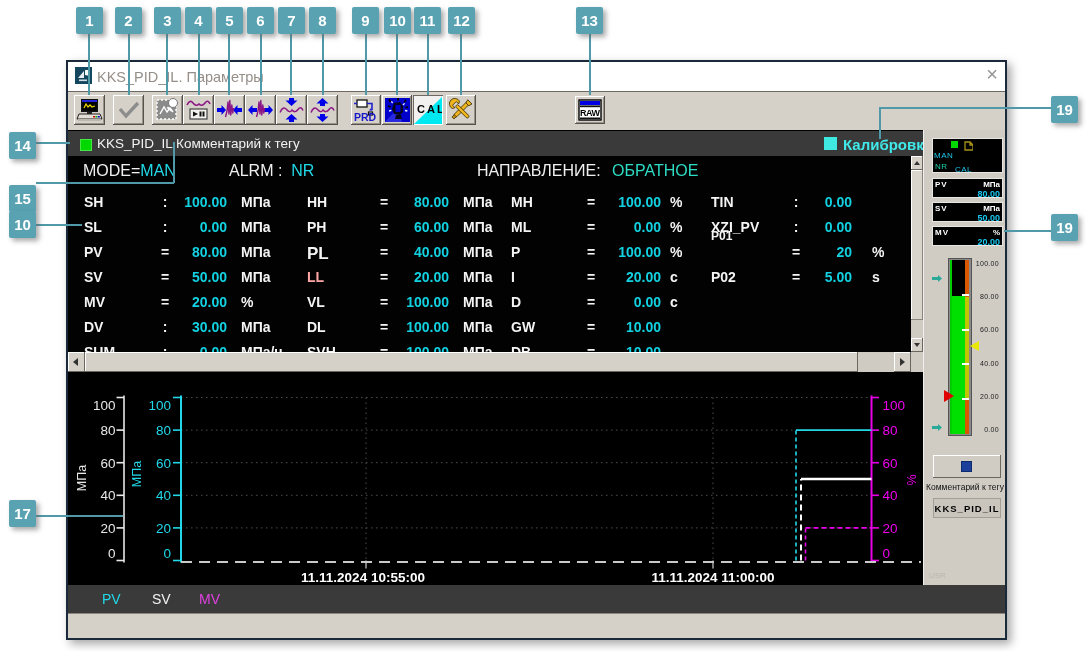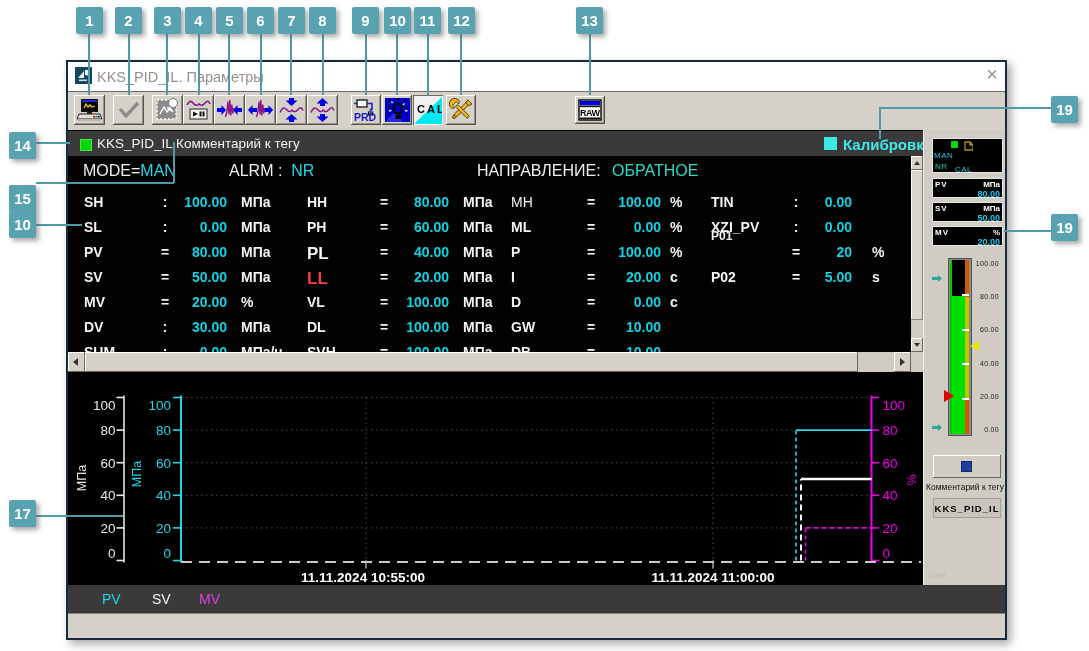--- a/index.html
+++ b/index.html
@@ -180,37 +180,37 @@
 <div class="abs" style="left:311px;top:38px;width:70px;text-align:right;font-size:14px;font-weight:bold;color:#12d2e2">80.00</div>
 <div class="abs" style="left:395px;top:38px;font-size:14px;font-weight:bold;color:#f4f4f4">МПа</div>
 <div class="abs" style="left:239px;top:63px;font-size:14px;font-weight:bold;color:#f4f4f4">PH</div>
 <div class="abs" style="left:310px;top:63px;width:12px;text-align:center;font-size:14px;font-weight:bold;color:#f4f4f4">=</div>
 <div class="abs" style="left:311px;top:63px;width:70px;text-align:right;font-size:14px;font-weight:bold;color:#12d2e2">60.00</div>
 <div class="abs" style="left:395px;top:63px;font-size:14px;font-weight:bold;color:#f4f4f4">МПа</div>
 <div class="abs" style="left:239px;top:88px;font-size:17px;font-weight:bold;color:#f4f4f4">PL</div>
 <div class="abs" style="left:310px;top:88px;width:12px;text-align:center;font-size:14px;font-weight:bold;color:#f4f4f4">=</div>
 <div class="abs" style="left:311px;top:88px;width:70px;text-align:right;font-size:14px;font-weight:bold;color:#12d2e2">40.00</div>
 <div class="abs" style="left:395px;top:88px;font-size:14px;font-weight:bold;color:#f4f4f4">МПа</div>
-<div class="abs" style="left:239px;top:113px;font-size:17px;font-weight:bold;color:#ef4444">LL</div>
+<div class="abs" style="left:239px;top:113px;font-size:14px;font-weight:bold;color:#fca5a5">LL</div>
 <div class="abs" style="left:310px;top:113px;width:12px;text-align:center;font-size:14px;font-weight:bold;color:#f4f4f4">=</div>
 <div class="abs" style="left:311px;top:113px;width:70px;text-align:right;font-size:14px;font-weight:bold;color:#12d2e2">20.00</div>
 <div class="abs" style="left:395px;top:113px;font-size:14px;font-weight:bold;color:#f4f4f4">МПа</div>
 <div class="abs" style="left:239px;top:138px;font-size:14px;font-weight:bold;color:#f4f4f4">VL</div>
 <div class="abs" style="left:310px;top:138px;width:12px;text-align:center;font-size:14px;font-weight:bold;color:#f4f4f4">=</div>
 <div class="abs" style="left:311px;top:138px;width:70px;text-align:right;font-size:14px;font-weight:bold;color:#12d2e2">100.00</div>
 <div class="abs" style="left:395px;top:138px;font-size:14px;font-weight:bold;color:#f4f4f4">МПа</div>
 <div class="abs" style="left:239px;top:163px;font-size:14px;font-weight:bold;color:#f4f4f4">DL</div>
 <div class="abs" style="left:310px;top:163px;width:12px;text-align:center;font-size:14px;font-weight:bold;color:#f4f4f4">=</div>
 <div class="abs" style="left:311px;top:163px;width:70px;text-align:right;font-size:14px;font-weight:bold;color:#12d2e2">100.00</div>
 <div class="abs" style="left:395px;top:163px;font-size:14px;font-weight:bold;color:#f4f4f4">МПа</div>
 <div class="abs" style="left:239px;top:188px;font-size:14px;font-weight:bold;color:#f4f4f4">SVH</div>
 <div class="abs" style="left:310px;top:188px;width:12px;text-align:center;font-size:14px;font-weight:bold;color:#f4f4f4">=</div>
 <div class="abs" style="left:311px;top:188px;width:70px;text-align:right;font-size:14px;font-weight:bold;color:#12d2e2">100.00</div>
 <div class="abs" style="left:395px;top:188px;font-size:14px;font-weight:bold;color:#f4f4f4">МПа</div>
-<div class="abs" style="left:443px;top:38px;font-size:14px;font-weight:normal;color:#f4f4f4">MH</div>
+<div class="abs" style="left:443px;top:38px;font-size:14px;font-weight:bold;color:#f4f4f4">MH</div>
 <div class="abs" style="left:517px;top:38px;width:12px;text-align:center;font-size:14px;font-weight:bold;color:#f4f4f4">=</div>
 <div class="abs" style="left:523px;top:38px;width:70px;text-align:right;font-size:14px;font-weight:bold;color:#12d2e2">100.00</div>
 <div class="abs" style="left:602px;top:38px;font-size:14px;font-weight:bold;color:#f4f4f4">%</div>
 <div class="abs" style="left:443px;top:63px;font-size:14px;font-weight:bold;color:#f4f4f4">ML</div>
 <div class="abs" style="left:517px;top:63px;width:12px;text-align:center;font-size:14px;font-weight:bold;color:#f4f4f4">=</div>
 <div class="abs" style="left:523px;top:63px;width:70px;text-align:right;font-size:14px;font-weight:bold;color:#12d2e2">0.00</div>
 <div class="abs" style="left:602px;top:63px;font-size:14px;font-weight:bold;color:#f4f4f4">%</div>
 <div class="abs" style="left:443px;top:88px;font-size:14px;font-weight:bold;color:#f4f4f4">P</div>
 <div class="abs" style="left:517px;top:88px;width:12px;text-align:center;font-size:14px;font-weight:bold;color:#f4f4f4">=</div>
 <div class="abs" style="left:523px;top:88px;width:70px;text-align:right;font-size:14px;font-weight:bold;color:#12d2e2">100.00</div>

